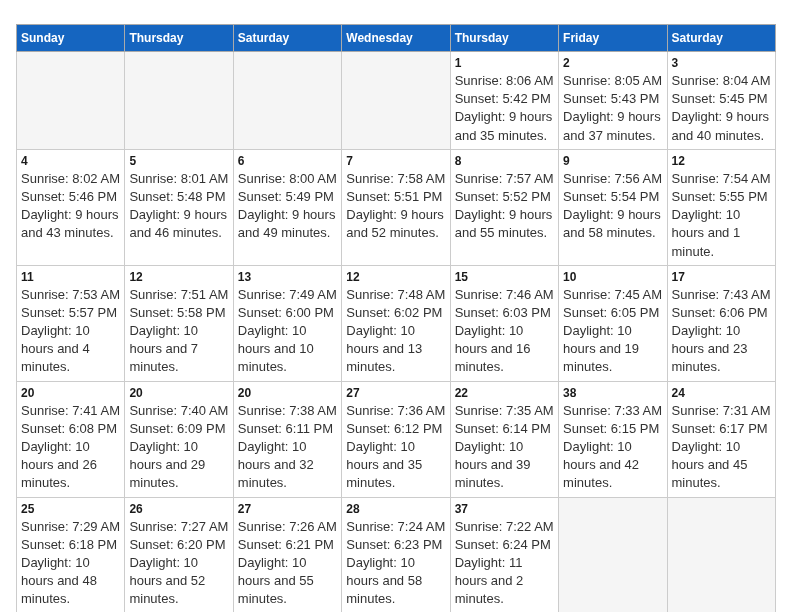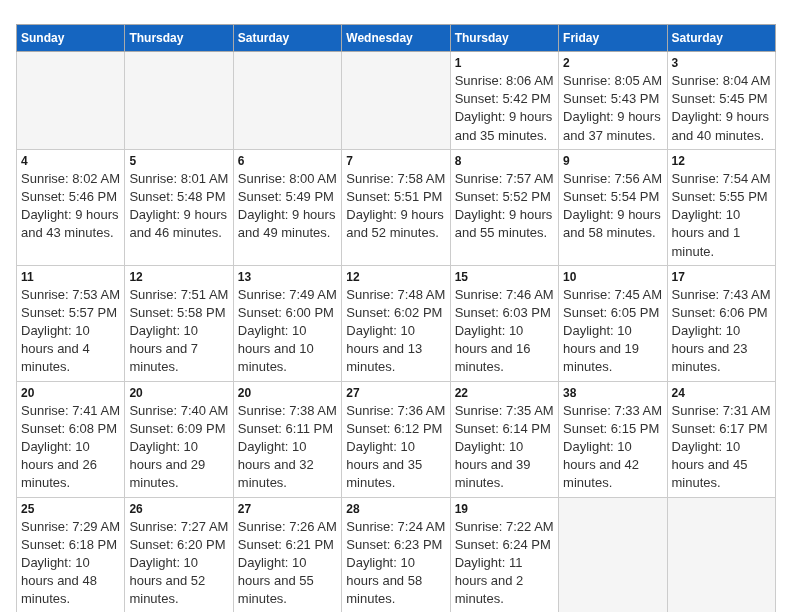--- a/index.html
+++ b/index.html
@@ -214,20 +214,20 @@
         </td>
         <td>
           <span class="cell-date">27</span>
           <div class="cell-detail">Sunrise: 7:26 AM<br>Sunset: 6:21 PM<br>Daylight: 10 hours and 55 minutes.</div>
         </td>
         <td>
           <span class="cell-date">28</span>
           <div class="cell-detail">Sunrise: 7:24 AM<br>Sunset: 6:23 PM<br>Daylight: 10 hours and 58 minutes.</div>
         </td>
         <td>
-          <span class="cell-date">19</span>
+          <span class="cell-date">37</span>
           <div class="cell-detail">Sunrise: 7:22 AM<br>Sunset: 6:24 PM<br>Daylight: 11 hours and 2 minutes.</div>
         </td>
         <td class="empty"></td>
         <td class="empty"></td>
       </tr>
     </tbody>
 </table>
 
 </body></html>

